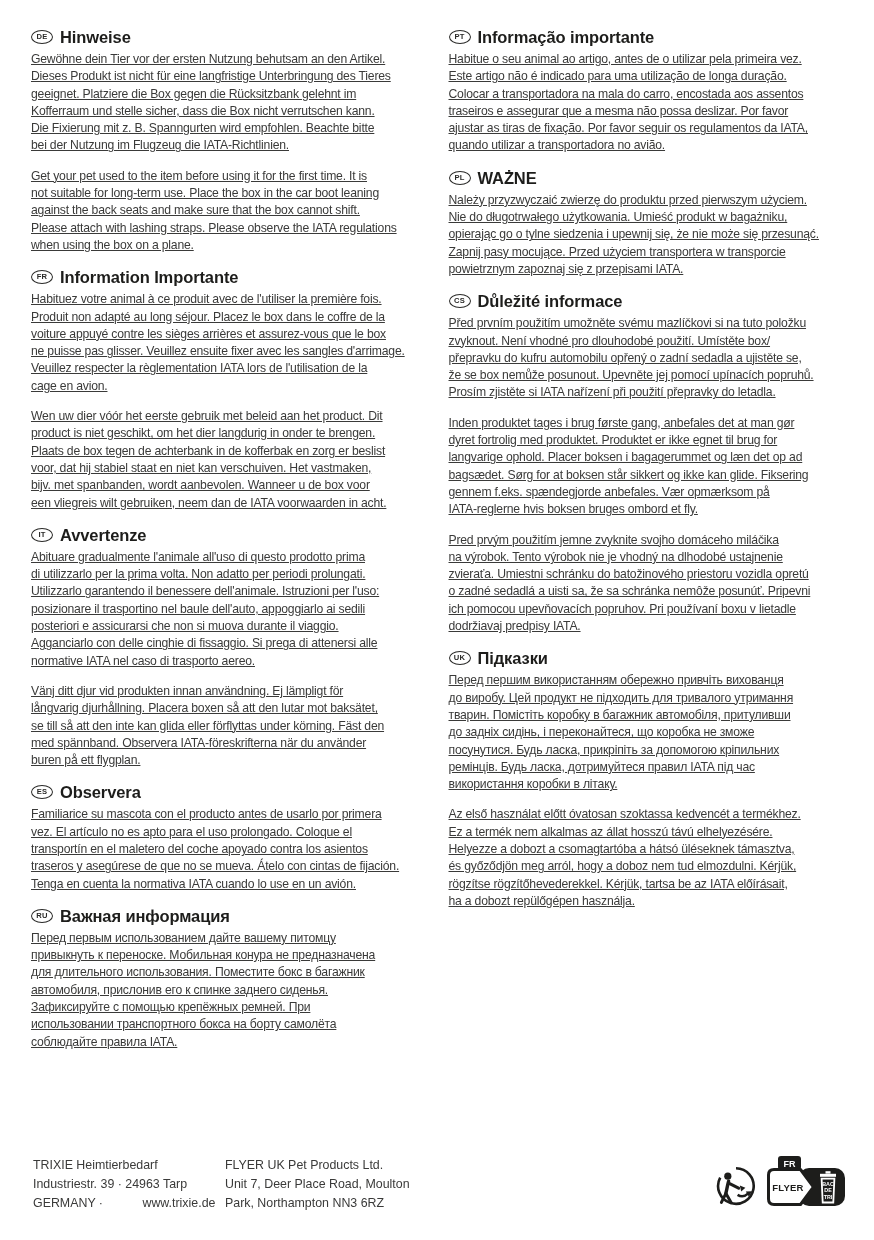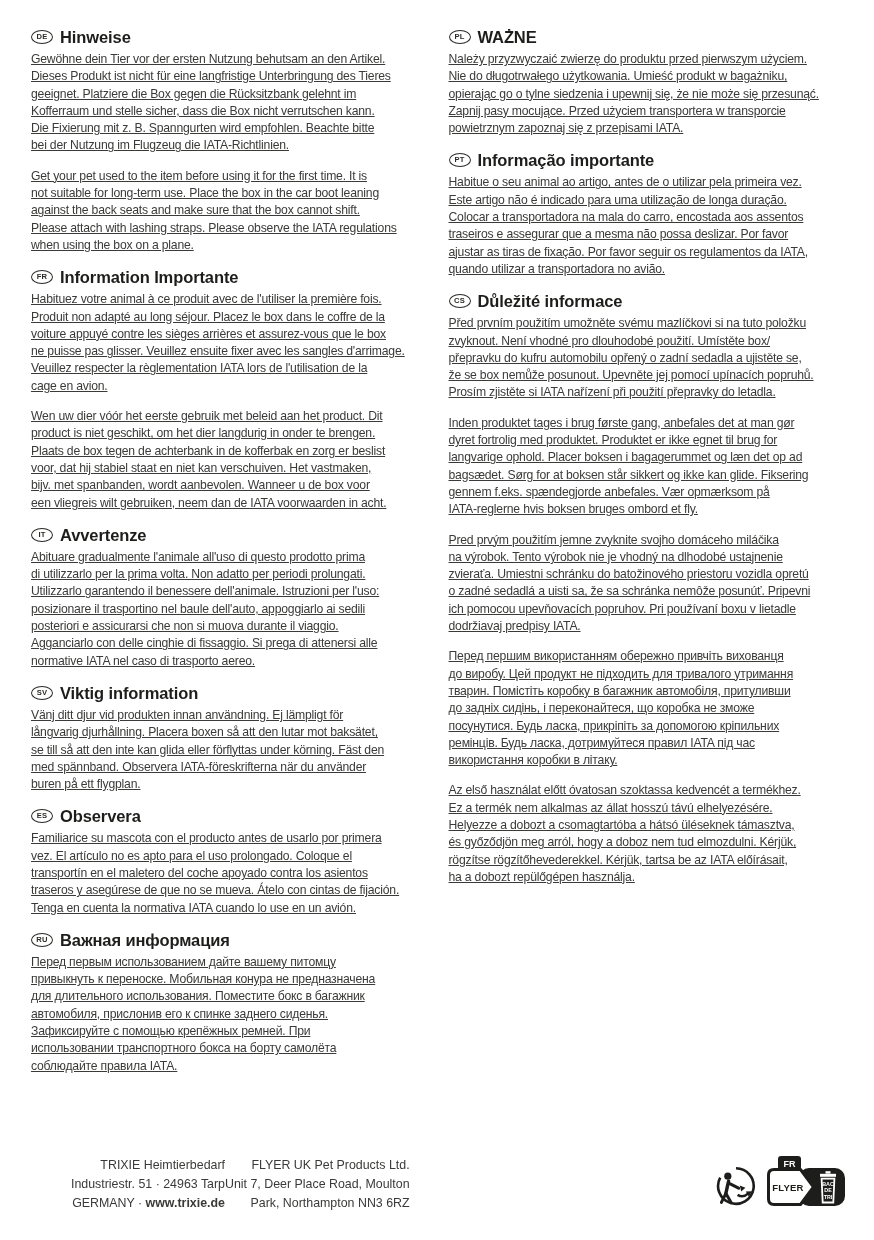--- a/index.html
+++ b/index.html
@@ -20,25 +20,25 @@
     border:1.4px solid #2a2a28; border-radius:50%;
     font-size:7.6px; font-weight:700; line-height:11.5px; text-align:center;
     letter-spacing:0.2px; color:#2a2a28;
   }
   .body {
     margin:0; font-size:12.2px; line-height:17.3px; letter-spacing:-0.2px;
     white-space:pre-line; color:#3a3a39;text-decoration:underline;
   }
   footer {
     position:absolute; left:33px; right:29px; top:1156px;
-    display:flex; align-items:flex-start;text-align:right;
+    display:flex; align-items:flex-start;
   }
   .addr { font-size:12.4px; line-height:19px; color:#3a3a39; }
   .addr-de { width:192px; }
-  .bold { font-weight:700; }
+  .bold { font-weight:400;margin-left:36px; }
   .logos { margin-left:auto; display:flex; align-items:flex-start; gap:6px; }
   .triman { margin-top:9px; }
   svg text { font-family:"Liberation Sans", sans-serif; }
 </style>
 </head>
 <body>
 
 <div class="page">
   <div class="cols">
 
@@ -89,24 +89,20 @@
           </h2>
         <p class="body">Abituare gradualmente l'animale all'uso di questo prodotto prima
 di utilizzarlo per la prima volta. Non adatto per periodi prolungati.
 Utilizzarlo garantendo il benessere dell'animale. Istruzioni per l'uso:
 posizionare il trasportino nel baule dell'auto, appoggiarlo ai sedili
 posteriori e assicurarsi che non si muova durante il viaggio.
 Agganciarlo con delle cinghie di fissaggio. Si prega di attenersi alle
 normative IATA nel caso di trasporto aereo.</p>
       </section>
       <section class="sec">
-        <h2>
-            <span class="badge">SV</span>
-            <span>Viktig information</span>
-          </h2>
         <p class="body">Vänj ditt djur vid produkten innan användning. Ej lämpligt för
 långvarig djurhållning. Placera boxen så att den lutar mot baksätet,
 se till så att den inte kan glida eller förflyttas under körning. Fäst den
 med spännband. Observera IATA-föreskrifterna när du använder
 buren på ett flygplan.</p>
       </section>
       <section class="sec">
         <h2>
             <span class="badge">ES</span>
             <span>Observera</span>
@@ -128,43 +124,43 @@
 автомобиля, прислонив его к спинке заднего сиденья.
 Зафиксируйте с помощью крепёжных ремней. При
 использовании транспортного бокса на борту самолёта
 соблюдайте правила IATA.</p>
       </section>
     </div>
 
     <div class="col">
       <section class="sec">
         <h2>
-            <span class="badge">PL</span>
-            <span>WAŻNE</span>
-          </h2>
-        <p class="body">Należy przyzwyczaić zwierzę do produktu przed pierwszym użyciem.
-Nie do długotrwałego użytkowania. Umieść produkt w bagażniku,
-opierając go o tylne siedzenia i upewnij się, że nie może się przesunąć.
-Zapnij pasy mocujące. Przed użyciem transportera w transporcie
-powietrznym zapoznaj się z przepisami IATA.</p>
-      </section>
-      <section class="sec">
-        <h2>
             <span class="badge">PT</span>
             <span>Informação importante</span>
           </h2>
         <p class="body">Habitue o seu animal ao artigo, antes de o utilizar pela primeira vez.
 Este artigo não é indicado para uma utilização de longa duração.
 Colocar a transportadora na mala do carro, encostada aos assentos
 traseiros e assegurar que a mesma não possa deslizar. Por favor
 ajustar as tiras de fixação. Por favor seguir os regulamentos da IATA,
 quando utilizar a transportadora no avião.</p>
       </section>
       <section class="sec">
         <h2>
+            <span class="badge">PL</span>
+            <span>WAŻNE</span>
+          </h2>
+        <p class="body">Należy przyzwyczaić zwierzę do produktu przed pierwszym użyciem.
+Nie do długotrwałego użytkowania. Umieść produkt w bagażniku,
+opierając go o tylne siedzenia i upewnij się, że nie może się przesunąć.
+Zapnij pasy mocujące. Przed użyciem transportera w transporcie
+powietrznym zapoznaj się z przepisami IATA.</p>
+      </section>
+      <section class="sec">
+        <h2>
             <span class="badge">CS</span>
             <span>Důležité informace</span>
           </h2>
         <p class="body">Před prvním použitím umožněte svému mazlíčkovi si na tuto položku
 zvyknout. Není vhodné pro dlouhodobé použití. Umístěte box/
 přepravku do kufru automobilu opřený o zadní sedadla a ujistěte se,
 že se box nemůže posunout. Upevněte jej pomocí upínacích popruhů.
 Prosím zjistěte si IATA nařízení při použití přepravky do letadla.</p>
       </section>
       <section class="sec">
@@ -177,20 +173,24 @@
       </section>
       <section class="sec">
         <p class="body">Pred prvým použitím jemne zvyknite svojho domáceho miláčika
 na výrobok. Tento výrobok nie je vhodný na dlhodobé ustajnenie
 zvieraťa. Umiestni schránku do batožinového priestoru vozidla opretú
 o zadné sedadlá a uisti sa, že sa schránka nemôže posunúť. Pripevni
 ich pomocou upevňovacích popruhov. Pri používaní boxu v lietadle
 dodržiavaj predpisy IATA.</p>
       </section>
       <section class="sec">
+        <h2>
+            <span class="badge">UK</span>
+            <span>Підказки</span>
+          </h2>
         <p class="body">Перед першим використанням обережно привчіть вихованця
 до виробу. Цей продукт не підходить для тривалого утримання
 тварин. Помістіть коробку в багажник автомобіля, притуливши
 до задніх сидінь, і переконайтеся, що коробка не зможе
 посунутися. Будь ласка, прикріпіть за допомогою кріпильних
 ремінців. Будь ласка, дотримуйтеся правил IATA під час
 використання коробки в літаку.</p>
       </section>
       <section class="sec">
         <p class="body">Az első használat előtt óvatosan szoktassa kedvencét a termékhez.
@@ -201,21 +201,21 @@
 ha a dobozt repülőgépen használja.</p>
       </section>
     </div>
 
   </div>
 </div>
 
 <footer>
   <div class="addr addr-de">
     <div>TRIXIE Heimtierbedarf</div>
-    <div>Industriestr. 51 · 24963 Tarp</div>
+    <div>Industriestr. 39 · 24963 Tarp</div>
     <div><span>GERMANY · </span><span class="bold">www.trixie.de</span></div>
   </div>
   <div class="addr">
     <div>FLYER UK Pet Products Ltd.</div>
     <div>Unit 7, Deer Place Road, Moulton</div>
     <div>Park, Northampton NN3 6RZ</div>
   </div>
   <div class="logos">
     <svg class="triman" width="42" height="42" viewBox="0 0 42 42" aria-hidden="true">
       <path d="M21 3.2 A17.8 17.8 0 1 1 5.2 12.6" fill="none" stroke="#1d1d1b" stroke-width="2.6"></path>

